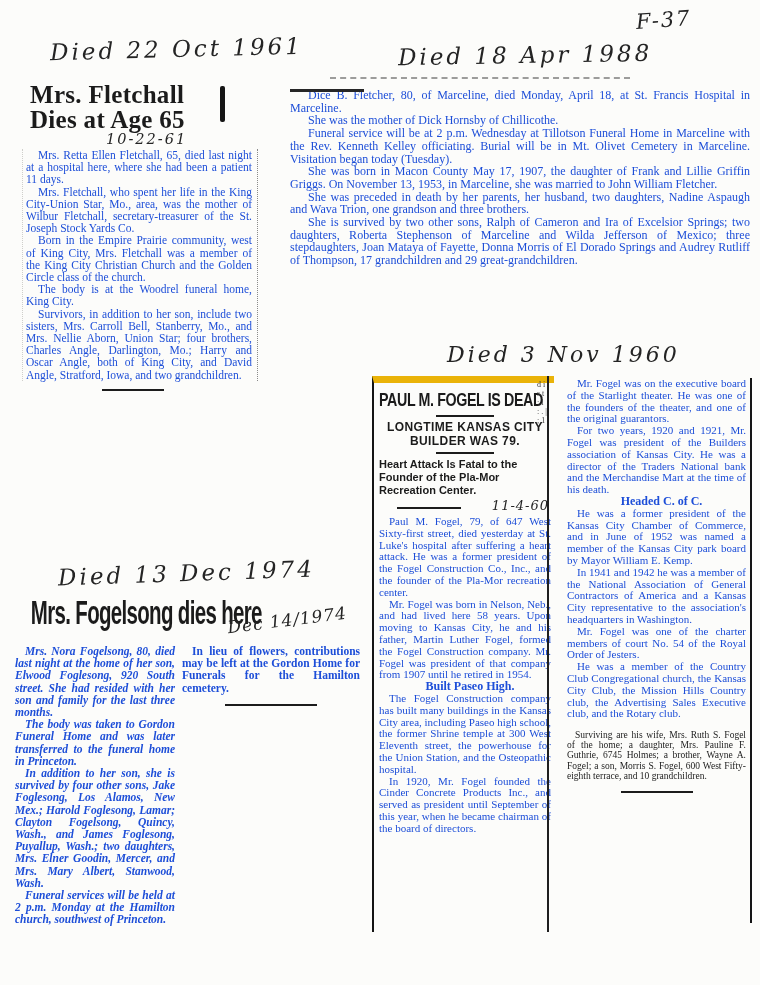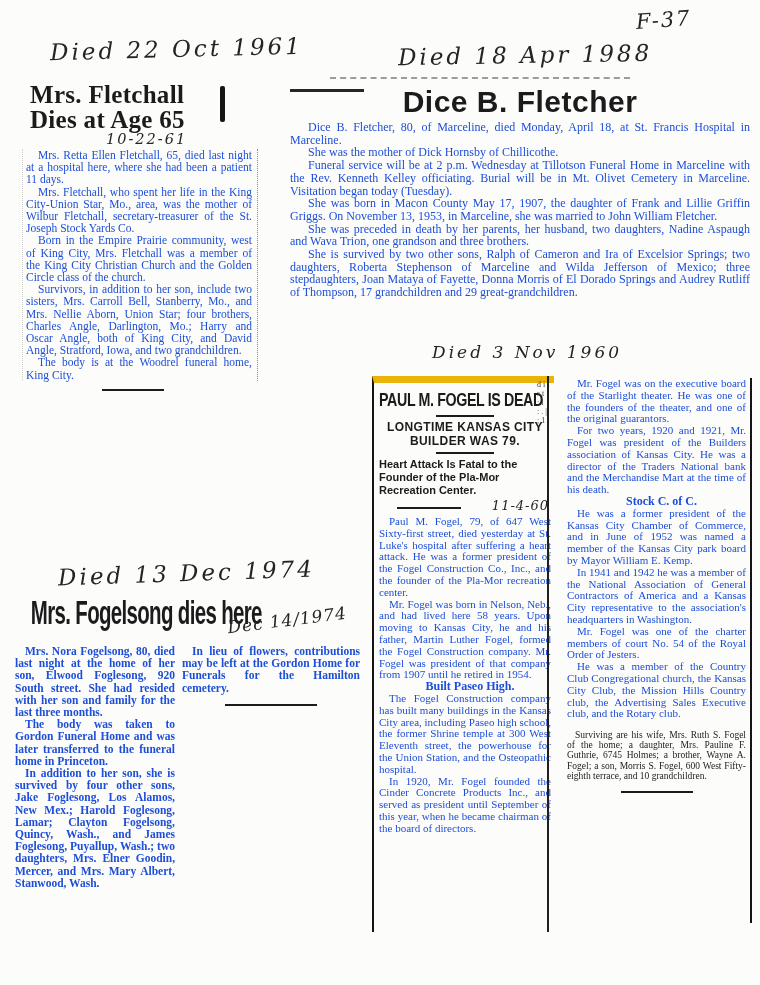--- a/index.html
+++ b/index.html
@@ -36,21 +36,21 @@
   .fr-underline{left:330px;top:77px;width:300px;border-top:2px dashed #4e4e4e;opacity:.55;}
   .fr-clip{left:290px;top:86px;width:460px;}
   .fr-topline{left:0px;top:3px;width:74px;border-top:3px solid #262626;}
   .fr-headline{
     text-align:center;font-family:"Liberation Sans", sans-serif;font-weight:bold;
     font-size:30px;letter-spacing:0.5px;line-height:32px;
   }
   .fr-body{margin-top:3px;font-size:12px;line-height:12.7px;}
   .fr-body p{text-indent:18px;}
   
-  .fg-date{left:432px;top:342px;font-size:17px;}
+  .fg-date{left:447px;top:342px;font-size:22px;}
   .fg-clip{left:368px;top:376px;width:384px;height:608px;}
   .fg-col1{
     left:4px;top:0;width:182px;height:556px;box-sizing:border-box;
     border-left:2px solid #141414;border-top:7px solid #eab308;
     padding:4px 3px 0 5px;
   }
   .fg-headline{
     font-family:"Liberation Sans", sans-serif;font-weight:bold;font-size:19px;
     letter-spacing:-0.5px;white-space:nowrap;transform:scale(0.75,1);
     transform-origin:left center;padding-top:2px;
@@ -89,21 +89,21 @@
   .fs-date{left:58px;top:560px;font-size:23px;transform:rotate(-2deg);}
   .fs-clip{left:15px;top:594px;width:350px;}
   .fs-headline{
     font-family:"Liberation Sans", sans-serif;font-weight:bold;font-size:31px;
     letter-spacing:-1px;white-space:nowrap;padding-left:24px;
     transform:scale(0.66,1.08);transform-origin:top left;
   }
   .fs-note{position:absolute;left:212px;top:16px;font-size:17px;letter-spacing:1px;transform:rotate(-7deg);}
   .fs-cols{margin-top:15px;display:flex;gap:7px;}
   .fs-col{font-weight:bold;font-size:11.5px;line-height:12.2px;}
-  .fs-col1{width:160px;}
+  .fs-col1{width:160px;font-style:italic;}
   .fs-col2{width:178px;}
   .fs-col p{text-indent:10px;}
   .fs-endrule{width:92px;margin:10px auto 0;}
   
   .corner-mark{left:636px;top:8px;font-size:21px;letter-spacing:2px;transform:rotate(-4deg);}
   
   .fl-date{left:50px;top:36px;font-size:23px;transform:rotate(-1.5deg);}
 </style>
 </head>
 <body>
@@ -116,32 +116,31 @@
   <div class="fl-headline">
     <div>Mrs. Fletchall</div>
     <div>Dies at Age 65</div>
   </div>
   <div class="abs fl-inkmark"></div>
   <div class="abs hw fl-note">10-22-61</div>
   <div class="news fl-body">
     <p>Mrs. Retta Ellen Fletchall, 65, died last night at a hospital here, where she had been a patient 11 days.</p>
     <p>Mrs. Fletchall, who spent her life in the King City-Union Star, Mo., area, was the mother of Wilbur Fletchall, secretary-treasurer of the St. Joseph Stock Yards Co.</p>
     <p>Born in the Empire Prairie community, west of King City, Mrs. Fletchall was a member of the King City Christian Church and the Golden Circle class of the church.</p>
+    <p>The body is at the Woodrel funeral home, King City.</p>
     <p>Survivors, in addition to her son, include two sisters, Mrs. Carroll Bell, Stanberry, Mo., and Mrs. Nellie Aborn, Union Star; four brothers, Charles Angle, Darlington, Mo.; Harry and Oscar Angle, both of King City, and David Angle, Stratford, Iowa, and two grandchildren.</p>
-    <p>The body is at the Woodrel funeral home, King City.</p>
   </div>
   <div class="rule fl-endrule"></div>
 </div>
 
 <div class="abs hw fr-date">Died 18 Apr 1988</div>
 <div class="abs fr-underline"></div>
 
 <div class="abs fr-clip">
   <div class="abs fr-topline"></div>
-  <div class="fr-headline">Dice B. Fletcher</div>
   <div class="news fr-body">
     <p>Dice B. Fletcher, 80, of Marceline, died Monday, April 18, at St. Francis Hospital in Marceline.</p>
     <p>She was the mother of Dick Hornsby of Chillicothe.</p>
     <p>Funeral service will be at 2 p.m. Wednesday at Tillotson Funeral Home in Marceline with the Rev. Kenneth Kelley officiating. Burial will be in Mt. Olivet Cemetery in Marceline. Visitation began today (Tuesday).</p>
     <p>She was born in Macon County May 17, 1907, the daughter of Frank and Lillie Griffin Griggs. On November 13, 1953, in Marceline, she was married to John William Fletcher.</p>
     <p>She was preceded in death by her parents, her husband, two daughters, Nadine Aspaugh and Wava Trion, one grandson and three brothers.</p>
     <p>She is survived by two other sons, Ralph of Cameron and Ira of Excelsior Springs; two daughters, Roberta Stephenson of Marceline and Wilda Jefferson of Mexico; three stepdaughters, Joan Mataya of Fayette, Donna Morris of El Dorado Springs and Audrey Rutliff of Thompson, 17 grandchildren and 29 great-grandchildren.</p>
   </div>
 </div>
 
@@ -166,21 +165,21 @@
       <p>In 1920, Mr. Fogel founded the Cinder Concrete Products Inc., and served as president until September of this year, when he became chairman of the board of directors.</p>
     </div>
   </div>
 
   <div class="abs fg-strip">d i s t : l : . | ; 1</div>
 
   <div class="abs fg-col2">
     <div class="news fg-body">
       <p>Mr. Fogel was on the executive board of the Starlight theater. He was one of the founders of the theater, and one of the original guarantors.</p>
       <p>For two years, 1920 and 1921, Mr. Fogel was president of the Builders association of Kansas City. He was a director of the Traders National bank and the Merchandise Mart at the time of his death.</p>
-      <p class="fg-crosshead">Stock C. of C.</p>
+      <p class="fg-crosshead">Headed C. of C.</p>
       <p>He was a former president of the Kansas City Chamber of Commerce, and in June of 1952 was named a member of the Kansas City park board by Mayor William E. Kemp.</p>
       <p>In 1941 and 1942 he was a member of the National Association of General Contractors of America and a Kansas City representative to the association's headquarters in Washington.</p>
       <p>Mr. Fogel was one of the charter members of court No. 54 of the Royal Order of Jesters.</p>
       <p>He was a member of the Country Club Congregational church, the Kansas City Club, the Mission Hills Country club, the Advertising Sales Executive club, and the Rotary club.</p>
     </div>
     <div class="fg-small">
       <p>Surviving are his wife, Mrs. Ruth S. Fogel of the home; a daughter, Mrs. Pauline F. Guthrie, 6745 Holmes; a brother, Wayne A. Fogel; a son, Morris S. Fogel, 600 West Fifty-eighth terrace, and 10 grandchildren.</p>
     </div>
     <div class="rule fg-endrule"></div>
   </div>
@@ -189,19 +188,20 @@
 <div class="abs hw fs-date">Died 13 Dec 1974</div>
 
 <div class="abs fs-clip">
   <div class="fs-headline">Mrs. Fogelsong dies here</div>
   <div class="hw fs-note">Dec 14/1974</div>
   <div class="fs-cols">
     <div class="news fs-col fs-col1">
       <p>Mrs. Nora Fogelsong, 80, died last night at the home of her son, Elwood Foglesong, 920 South street. She had resided with her son and family for the last three months.</p>
       <p>The body was taken to Gordon Funeral Home and was later transferred to the funeral home in Princeton.</p>
       <p>In addition to her son, she is survived by four other sons, Jake Foglesong, Los Alamos, New Mex.; Harold Foglesong, Lamar; Clayton Fogelsong, Quincy, Wash., and James Foglesong, Puyallup, Wash.; two daughters, Mrs. Elner Goodin, Mercer, and Mrs. Mary Albert, Stanwood, Wash.</p>
+      <p>Funeral services will be held at 2 p.m. Monday at the Hamilton church, southwest of Princeton.</p>
     </div>
     <div class="news fs-col fs-col2">
       <p>In lieu of flowers, contributions may be left at the Gordon Home for Funerals for the Hamilton cemetery.</p>
       <div class="rule fs-endrule"></div>
     </div>
   </div>
 </div>
 
 </body></html>

